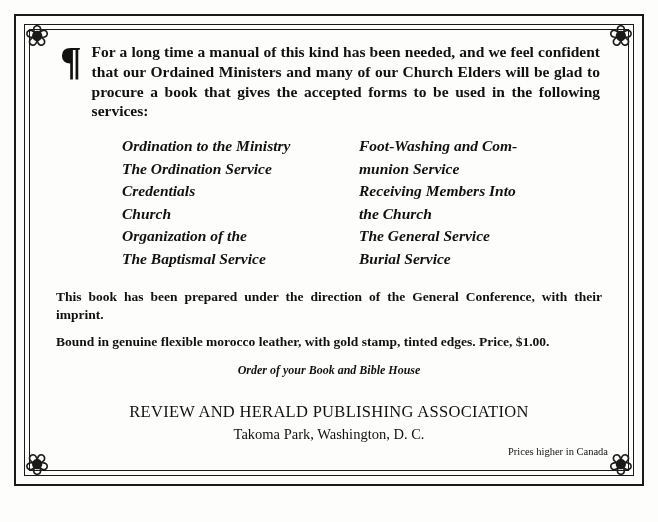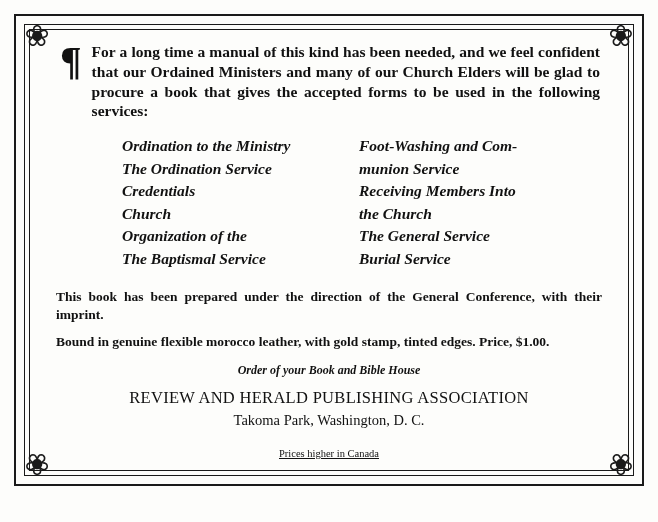--- a/index.html
+++ b/index.html
@@ -136,33 +136,32 @@
     text-align: center;
     font-style: italic;
     font-weight: bold;
     font-size: 12px;
     margin-top: 12px;
   }
 
   .publisher {
     text-align: center;
     font-size: 16.5px;
-    margin-top: 10px;
+    margin-top: 24px;
     letter-spacing: 0.3px;
   }
   .address {
     text-align: center;
     font-size: 14.5px;
     margin-top: 4px;
   }
   .price-note {
-    text-align: center;
+    text-align: right;
     font-size: 10.5px;
-    margin-top: 19px;
-    text-decoration: underline;
+    margin-top: 3px;
   }
 </style>
 </head>
 <body>
 
 <div class="page">
   <div class="ad-frame">
     <div class="ad-frame-inner">
       <div class="ad-frame-inner2"></div>
     </div>

